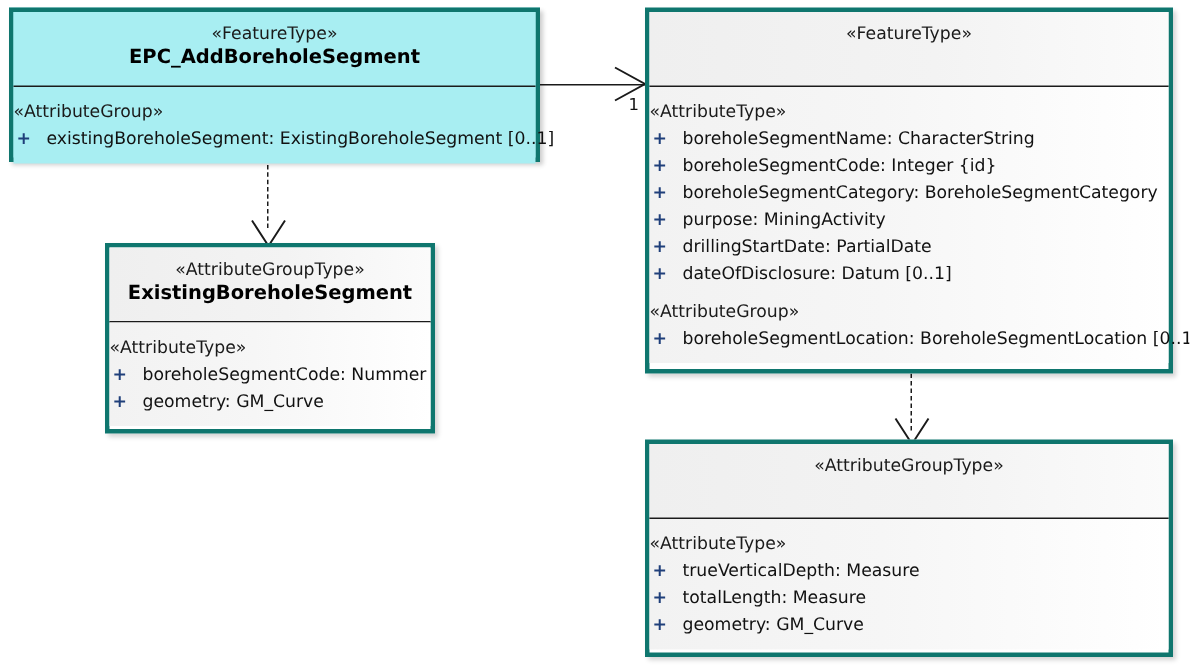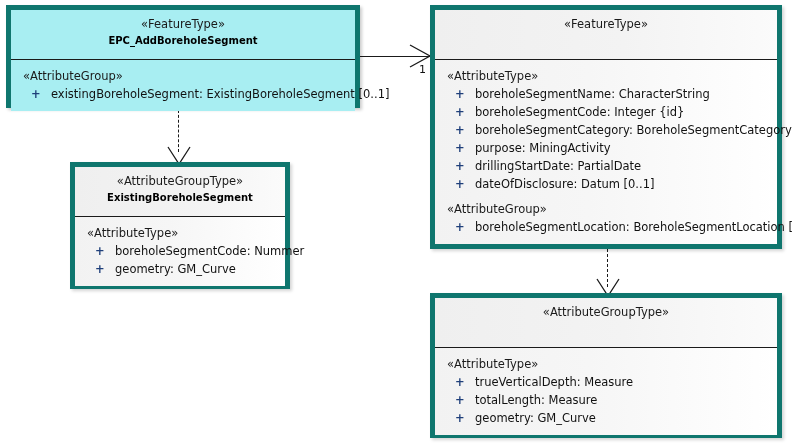--- a/index.html
+++ b/index.html
@@ -16,21 +16,21 @@
     width: 793px;
     height: 446px;
     background: #ffffff;
     overflow: hidden;
   }
 
   
   .uml-class {
     position: absolute;
     box-sizing: border-box;
-    border: 5px solid #0f766e;
+    border: 3px solid #0f766e;
     background: #ffffff;
     box-shadow: 2px 2px 3px rgba(0,0,0,0.17);
   }
   .uml-class.accent {
     background: #a8eef2;
     box-shadow: 2px 2px 3px rgba(0,0,0,0.20);
   }
 
   .uml-header {
     box-sizing: border-box;
@@ -44,53 +44,52 @@
     border-bottom: 1px solid #1a1a1a;
   }
 
   .stereotype {
     font-size: 11.5px;
     color: #1a1a1a;
     line-height: 15px;
     white-space: nowrap;
   }
   .classname {
-    font-size: 10px;
+    font-size: 13px;
     font-weight: bold;
     color: #000000;
     line-height: 16px;
     white-space: nowrap;
     margin-top: 1px;
   }
 
   .uml-body {
     box-sizing: border-box;
     padding: 7px 0 8px 0;
     background: linear-gradient(to right, #f2f2f2 0%, #f6f6f6 45%, #ffffff 100%);
   }
   .uml-class.accent .uml-body {
     background: #a8eef2;
   }
 
   .group-label {
     font-size: 11.5px;
     color: #1a1a1a;
     line-height: 18px;
-    padding-left: 12px;
     white-space: nowrap;
   }
   .group-label.spaced { margin-top: 7px; }
 
   .attr-row {
     display: block;
     font-size: 11.5px;
     line-height: 18px;
     color: #111111;
     white-space: nowrap;
-    padding-left: 20px;
+    padding-left: 2px;
   }
   .attr-vis {
     display: inline-block;
     width: 20px;
     color: #1f3f7a;
     font-weight: bold;
     font-size: 11.5px;
   }
   .attr-text { color: #111111; }
 

